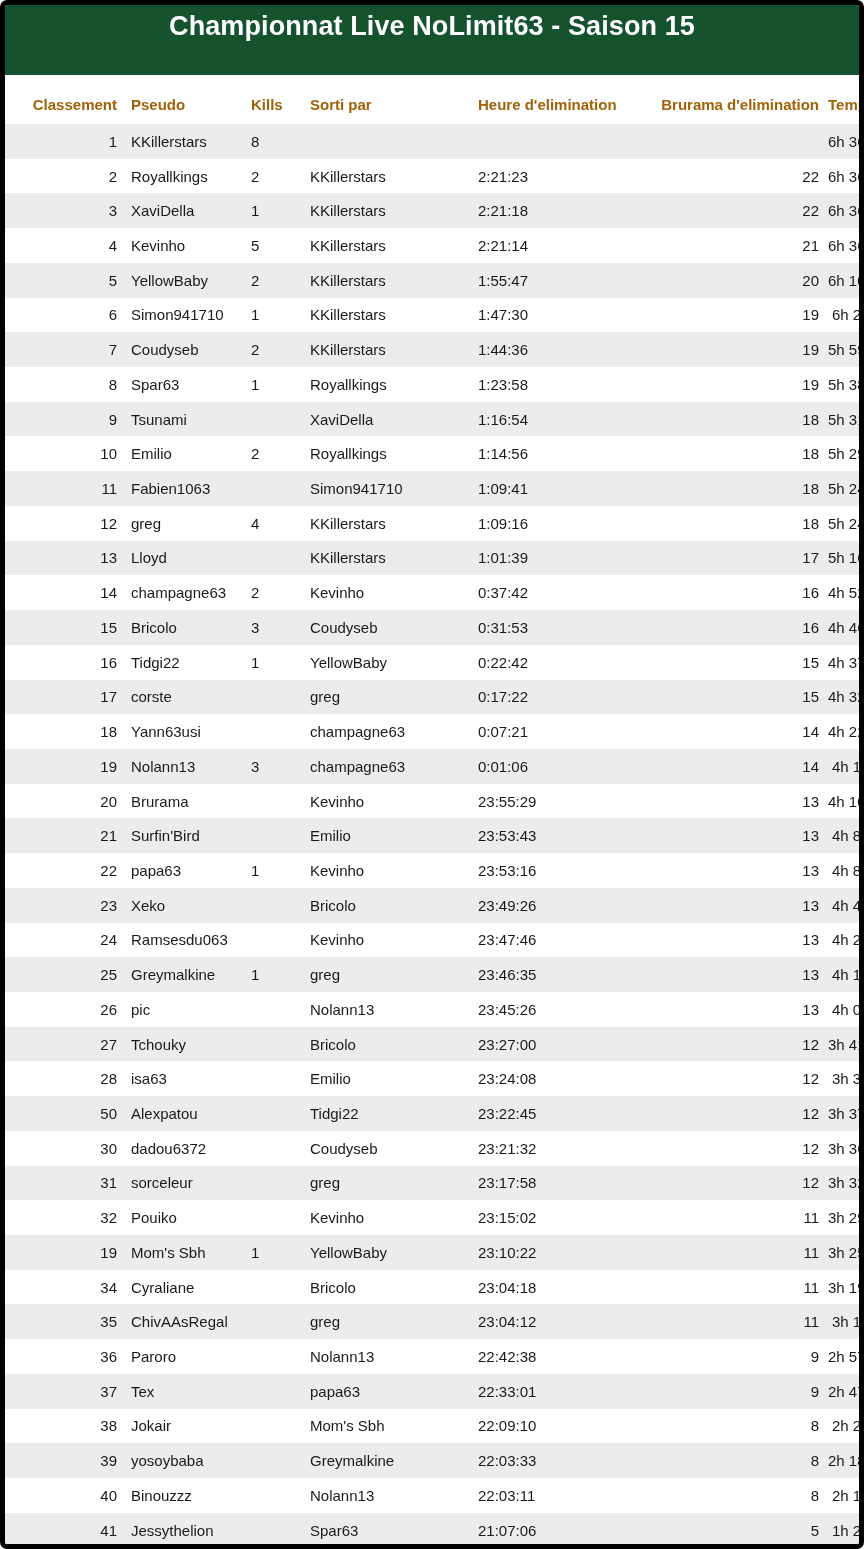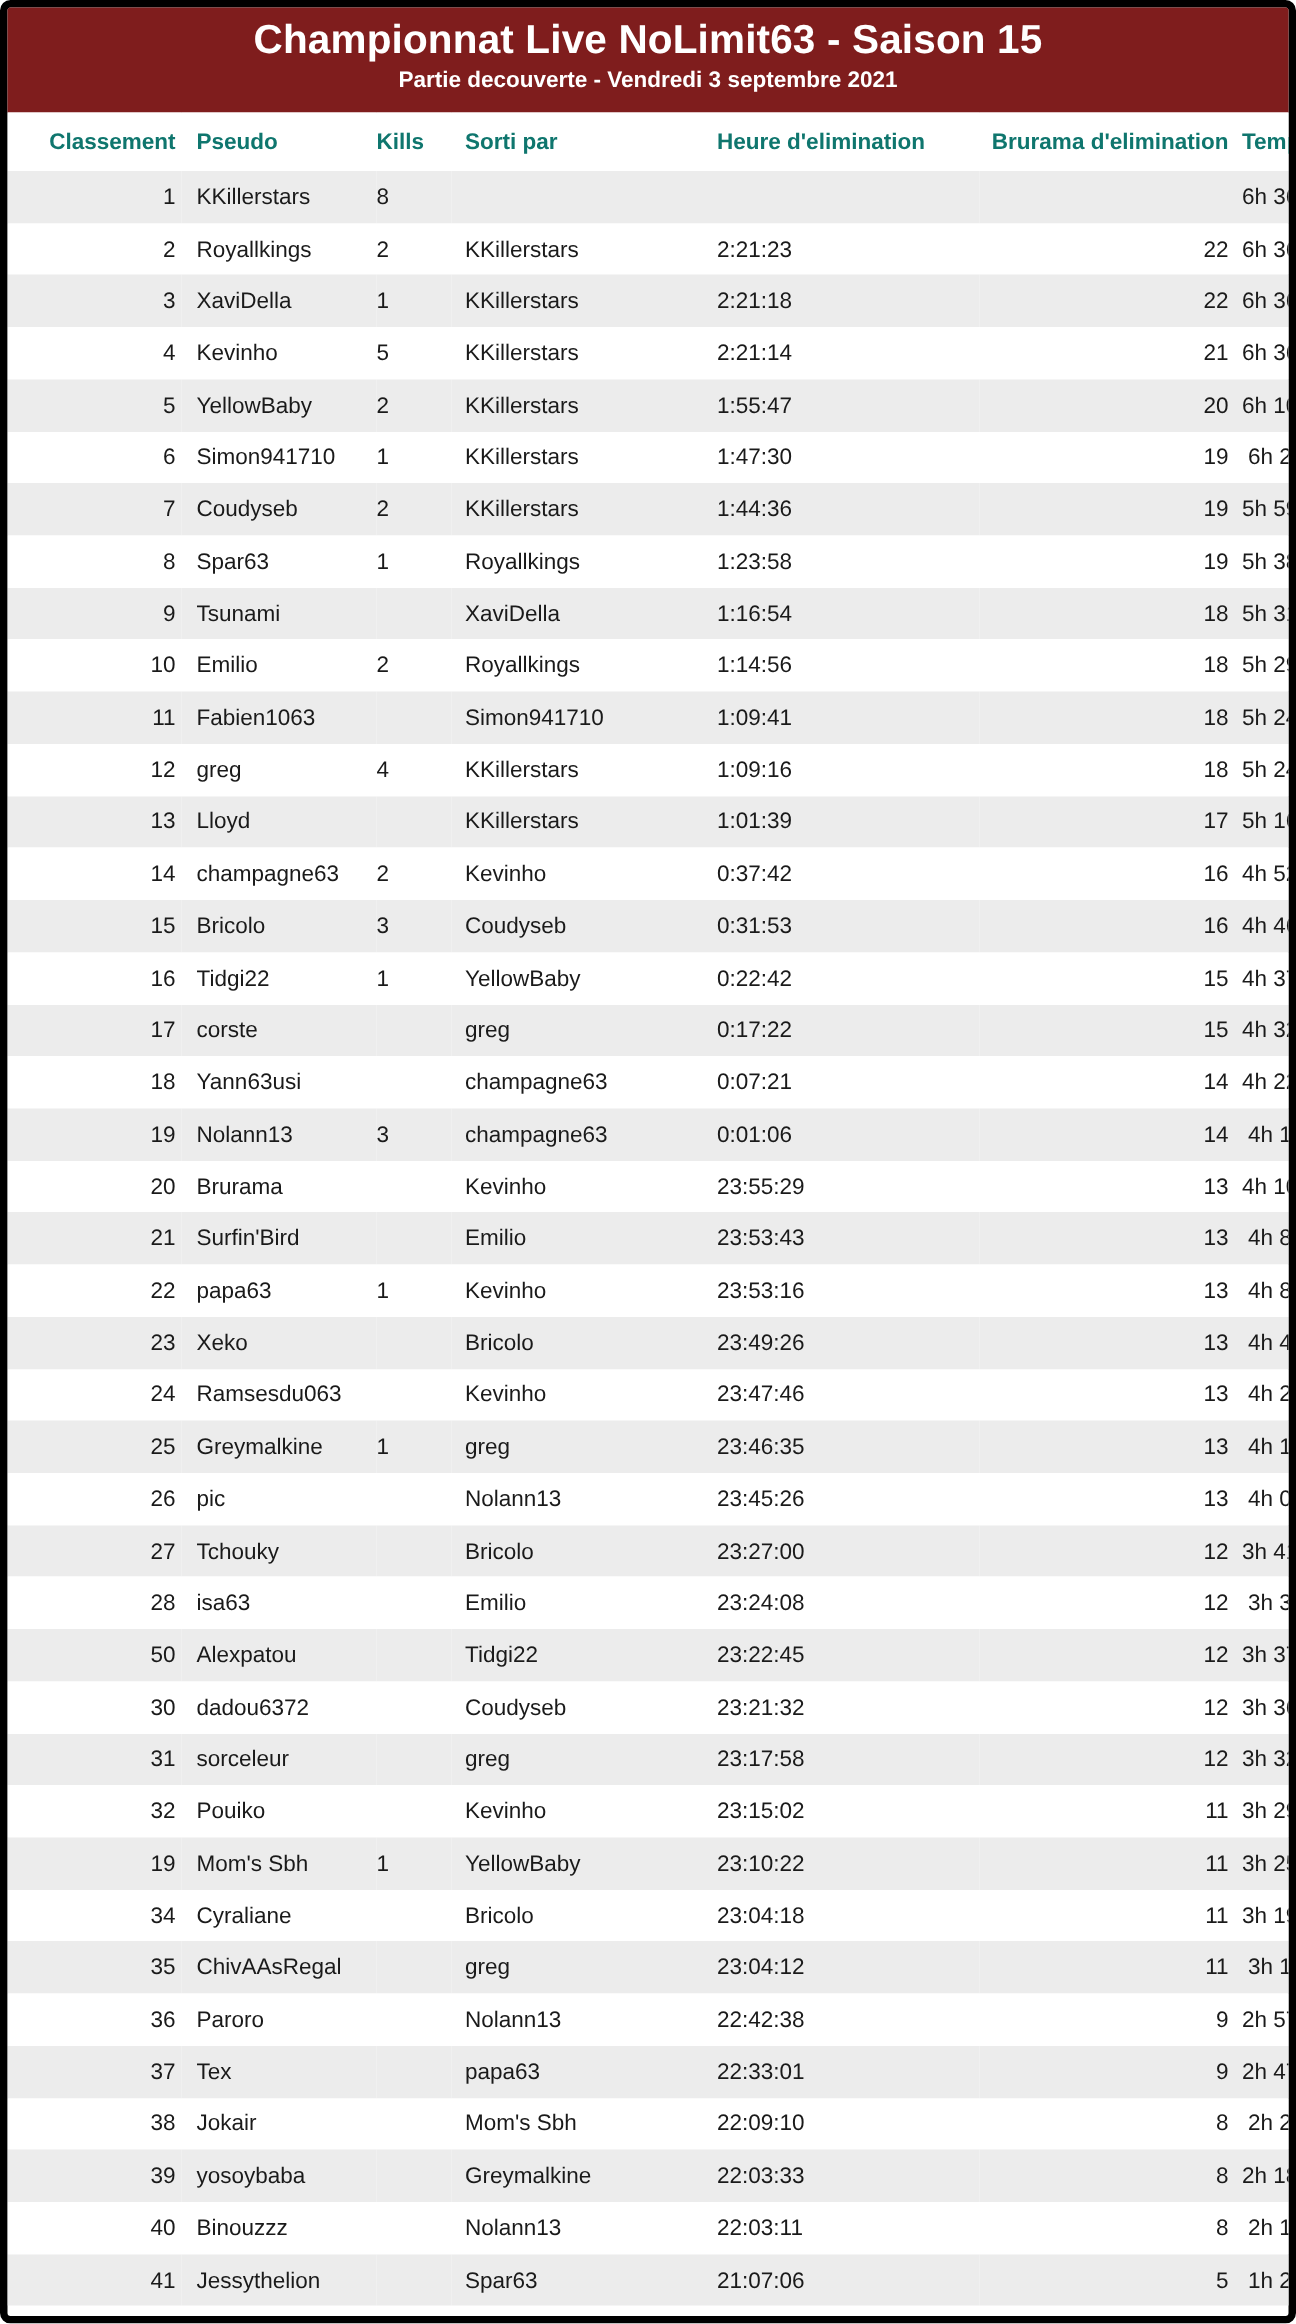--- a/index.html
+++ b/index.html
@@ -16,21 +16,21 @@
     height: 1549px;
     box-sizing: border-box;
     background: #ffffff;
     border: 5px solid #000000;
     border-radius: 7px;
     overflow: hidden;
     position: relative;
   }
   
   #banner {
-    background: #7f1d1d;
+    background: #14532d;
     color: #ffffff;
     text-align: center;
     padding: 9px 0 11px 0;
     box-sizing: border-box;
     height: 75px;
     margin: -5px -5px 0 -5px;
   }
   #banner .title {
     font-size: 27px;
     font-weight: bold;
@@ -48,22 +48,22 @@
   table.standings {
     border-collapse: collapse;
     width: 854px;
     table-layout: fixed;
     font-size: 15px;
     color: #1a1a1a;
   }
   table.standings thead th {
     font-size: 15px;
     font-weight: bold;
-    color: #0f766e;
-    padding: 11px 0 11px 0;
+    color: #a16207;
+    padding: 21px 0 11px 0;
     background: #ffffff;
     white-space: nowrap;
     vertical-align: bottom;
   }
   table.standings tbody td {
     padding: 0;
     height: 34.72px;
     white-space: nowrap;
     vertical-align: middle;
     font-size: 15px;
@@ -80,21 +80,20 @@
   .c-niveau { width: 166px; text-align: right;  padding-right: 9px !important; }
   .c-temps  { width: 74px;  text-align: right;  padding-right: 2px !important; }
 </style>
 </head>
 <body>
 
 <div id="page">
 
   <div id="banner">
     <div class="title">Championnat Live NoLimit63 - Saison 15</div>
-    <div class="subtitle">Partie decouverte - Vendredi 3 septembre 2021</div>
   </div>
 
   <table class="standings">
     <thead>
       <tr>
         <th class="c-rank">Classement</th>
         <th class="c-pseudo">Pseudo</th>
         <th class="c-kills">Kills</th>
         <th class="c-sorti">Sorti par</th>
         <th class="c-heure">Heure d'elimination</th>

